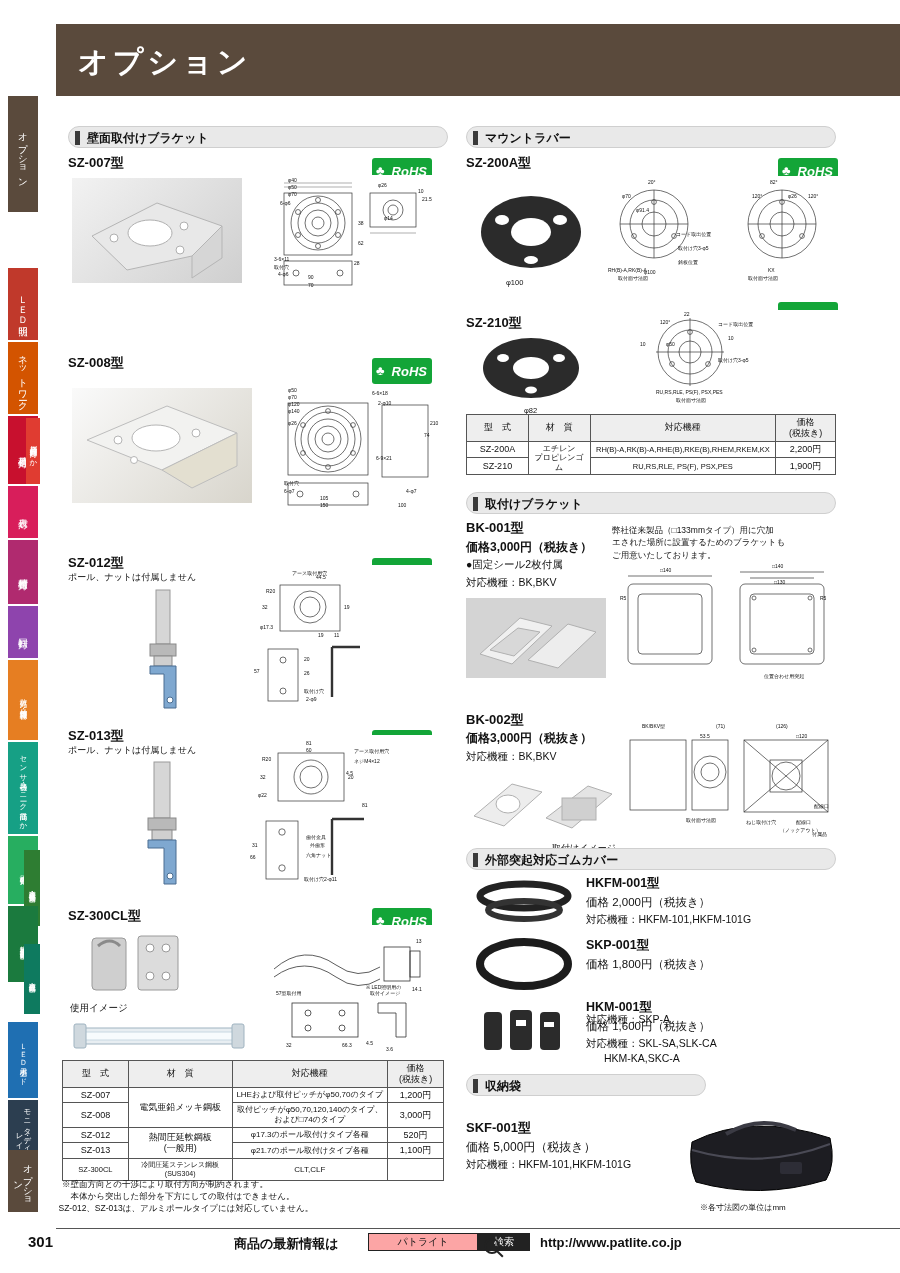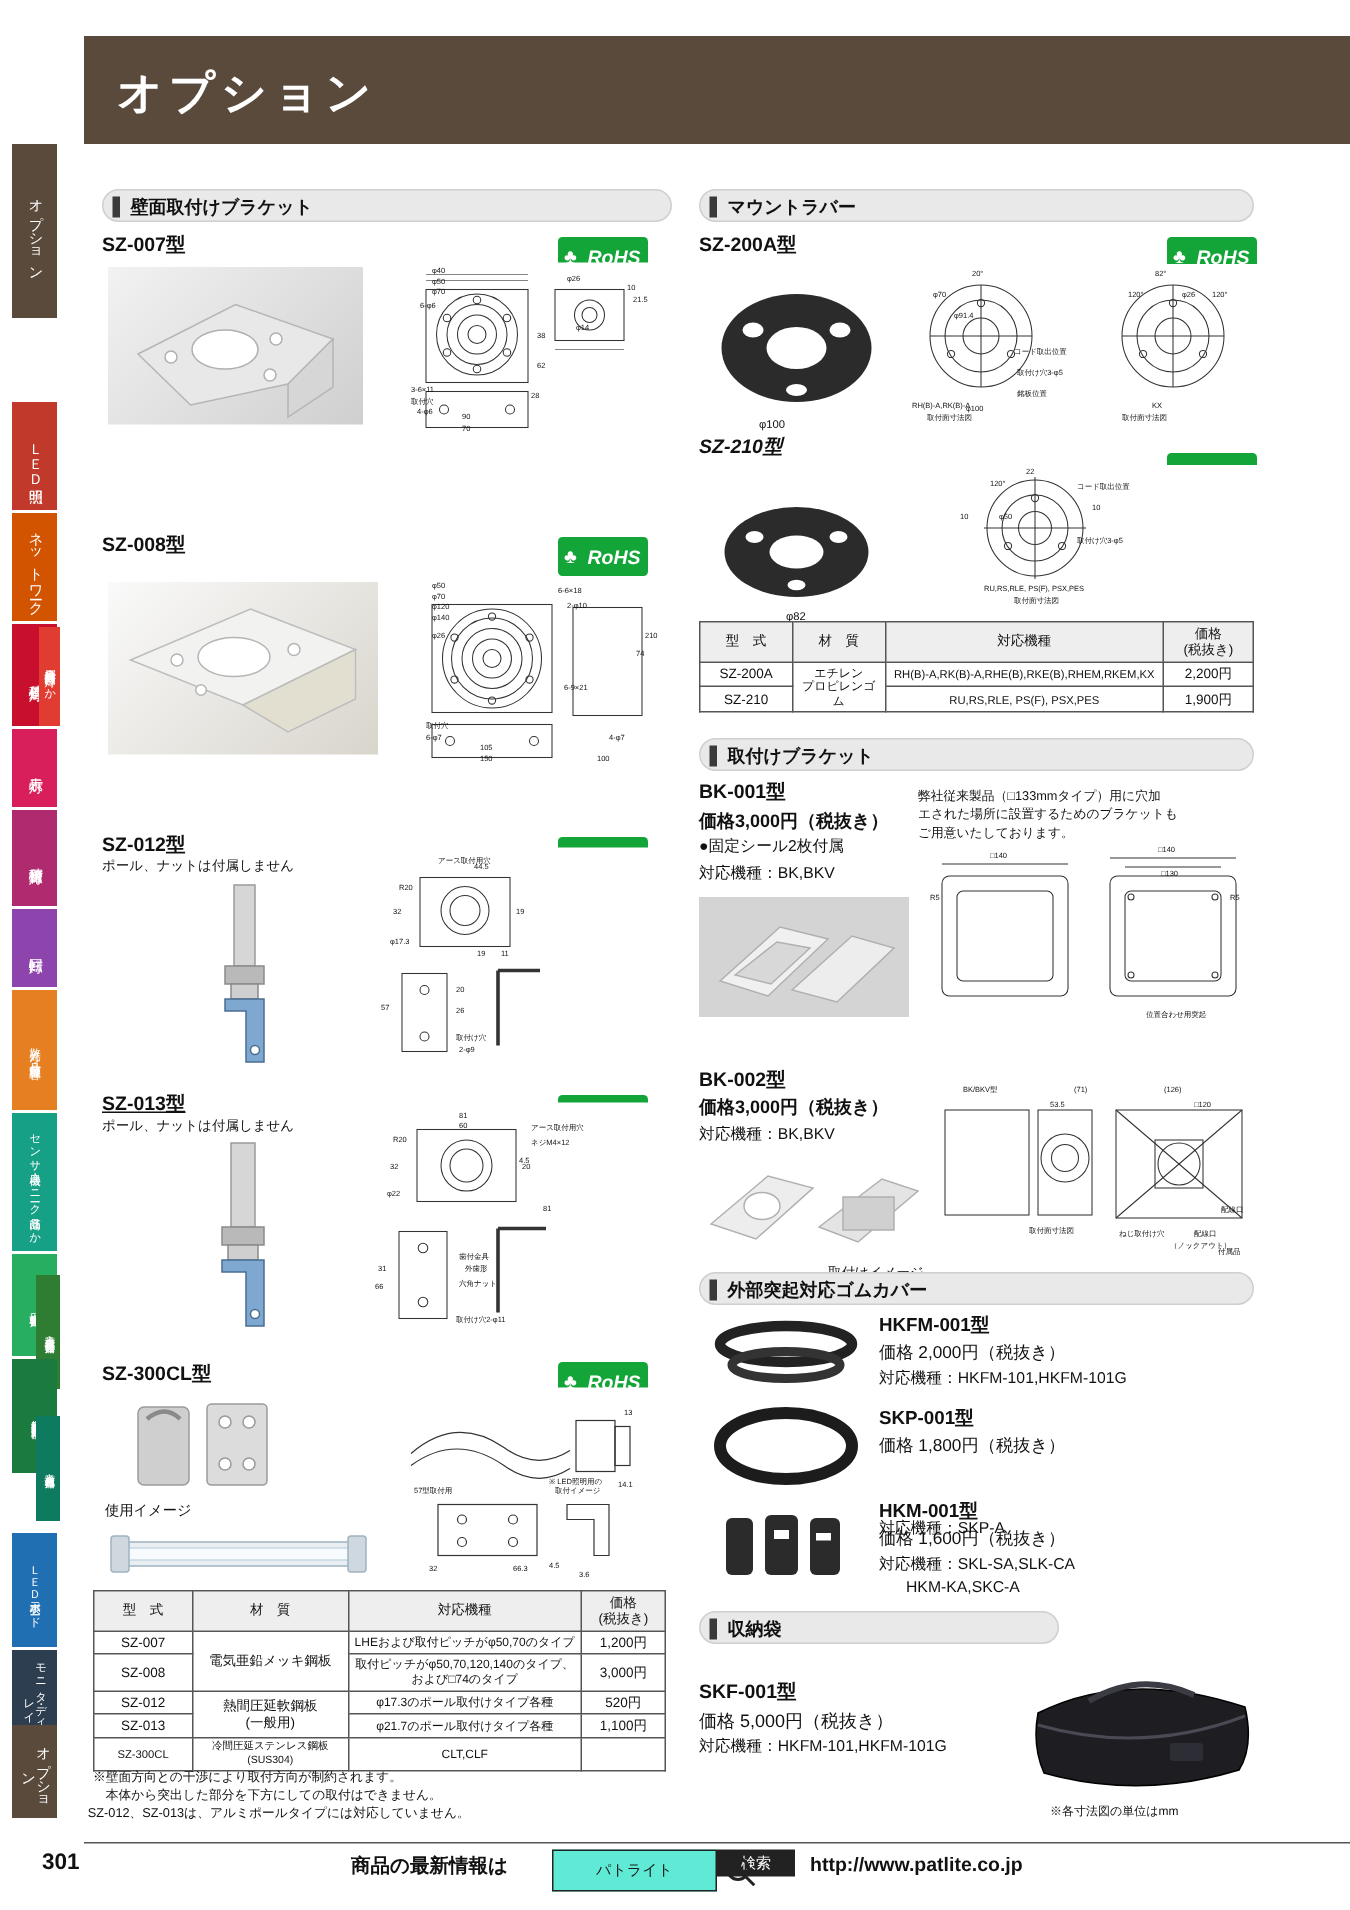--- a/index.html
+++ b/index.html
@@ -89,21 +89,21 @@
     line-height:1.2;
   }
   table.spec th { background:#eeeeee; font-weight:normal; }
   
   .footer-line {
     position:absolute; left:56px; top:1228px; width:844px; height:1px; background:#555;
   }
   .pagenum { position:absolute; left:28px; top:1233px; font-size:15px; font-weight:bold; color:#111; }
   .foot-txt { position:absolute; top:1235px; font-size:13px; font-weight:bold; color:#111; }
   .search-box {
-    position:absolute; top:1233px; width:110px; height:28px; border:1px solid #222; background:#5eead4;
+    position:absolute; top:1233px; width:110px; height:18px; border:1px solid #222; background:#fca5a5;
     font-size:10px; display:flex; align-items:center; justify-content:center;
   }
   .search-btn {
     position:absolute; top:1233px; width:52px; height:18px; background:#222; color:#fff;
     font-size:10px; display:flex; align-items:center; justify-content:center;
   }
   .magnifier {
     position:absolute; width:16px; height:16px; border:2px solid #222; border-radius:50%;
   }
   .magnifier:after{
@@ -334,21 +334,21 @@
       <text x="20" y="64">φ17.3</text>
       <text x="14" y="108">57</text>
       <text x="64" y="96">20</text>
         <text x="64" y="110">26</text>
       <text x="64" y="128">取付け穴</text>
         <text x="66" y="136">2-φ9</text>
     </g>
   </svg>
 </div>
 
-<div class="t b" style="left:68px; top:728px; font-size:13px;text-decoration:underline;">SZ-013型</div>
+<div class="t b" style="left:68px; top:728px; font-size:13px;">SZ-013型</div>
 <div class="t" style="left:68px; top:745px; font-size:9px;">ポール、ナットは付属しません</div>
 <div class="rohs" style="left:372px; top:730px;">
   <span class="leaf">♣</span>
   <span>RoHS</span>
 </div>
 <div class="photo" style="left:120px; top:760px; width:90px; height:135px; background:transparent;">
   <svg width="90" height="135" viewBox="0 0 90 135">
     <rect x="34" y="2" width="16" height="56" fill="#d6d6d6" stroke="#9a9a9a"></rect>
     <rect x="28" y="58" width="28" height="12" fill="#b9b9b9" stroke="#8a8a8a"></rect>
     <rect x="32" y="70" width="20" height="10" fill="#cfcfcf" stroke="#8a8a8a"></rect>
@@ -542,21 +542,21 @@
       <text x="196" y="22">φ26</text>
         <text x="216" y="22">120°</text>
       <text x="176" y="96">KX</text>
         <text x="156" y="104">取付面寸法図</text>
       <text x="52" y="98">φ100</text>
     </g>
   </svg>
 </div>
 <div class="t xs" style="left:506px; top:278px;">φ100</div>
 
-<div class="t b" style="left:466px; top:290px; font-size:13px;font-style:italic;">SZ-210型</div>
+<div class="t b" style="left:466px; top:315px; font-size:13px;">SZ-210型</div>
 <div class="rohs" style="left:778px; top:302px;">
   <span class="leaf">♣</span>
   <span>RoHS</span>
 </div>
 <div class="photo" style="left:476px; top:330px; width:110px; height:76px; background:transparent;">
   <svg width="110" height="76" viewBox="0 0 110 76">
     <ellipse cx="55" cy="38" rx="48" ry="30" fill="#2b2b2b"></ellipse>
     <ellipse cx="55" cy="38" rx="18" ry="11" fill="#fff"></ellipse>
     <ellipse cx="27" cy="28" rx="6" ry="4" fill="#fff"></ellipse>
     <ellipse cx="83" cy="28" rx="6" ry="4" fill="#fff"></ellipse>

